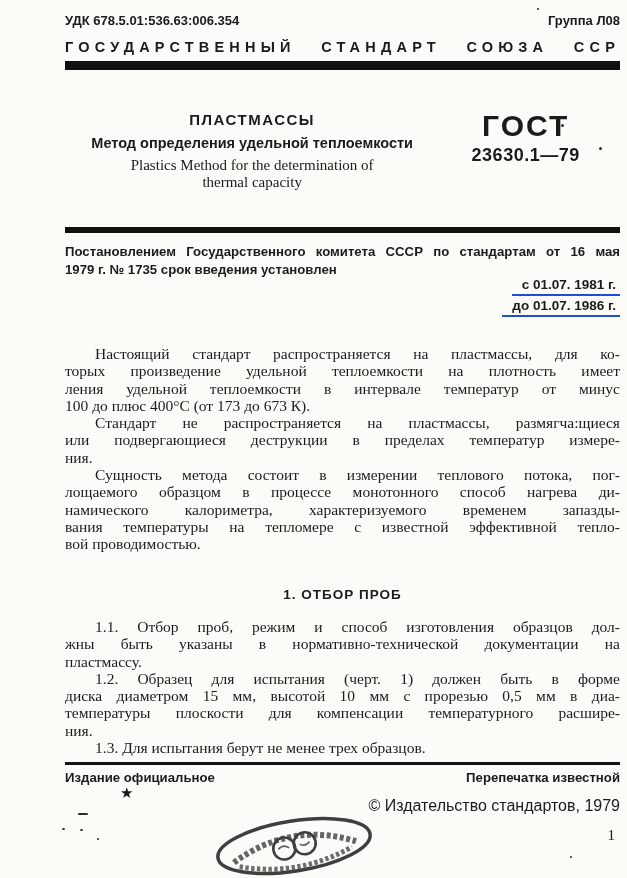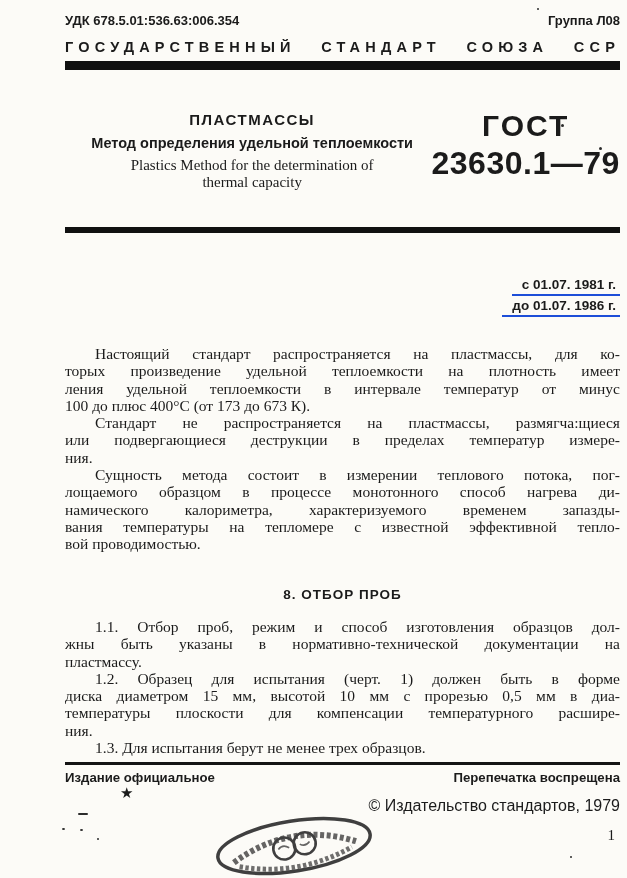--- a/index.html
+++ b/index.html
@@ -27,21 +27,21 @@
   .bar1{top:61px;height:9px;background:#101010;}
   .bar2{top:227px;height:6px;background:#101010;}
   
   .title-block{top:111px;display:flex;}
   .title-left{width:66%;text-align:center;padding-left:8px;box-sizing:border-box;}
   .title-ru{font-size:15px;font-weight:bold;letter-spacing:1.5px;margin-bottom:7px;}
   .subtitle-ru{font-size:14.5px;font-weight:bold;margin-bottom:6px;}
   .subtitle-en{font-size:15px;line-height:17px;}
   .title-right{flex:1;text-align:center;}
   .gost-label{font-size:30px;font-weight:bold;letter-spacing:2px;line-height:30px;}
-  .gost-number{font-size:32px;font-weight:bold;letter-spacing:0.5px;margin-top:4px;white-space:nowrap;}
+  .gost-number{font-size:18px;font-weight:bold;letter-spacing:0.5px;margin-top:4px;white-space:nowrap;}
   
   .decree{top:243px;font-size:13.2px;font-weight:bold;line-height:17.5px;}
   .jlast{text-align:justify;text-align-last:justify;}
   .date-row{text-align:right;font-size:13.5px;font-weight:bold;}
   .date-from{top:277px;}
   .date-to{top:298px;}
   .date-row span{display:inline-block;border-bottom:2px solid #1d4ed8;padding:0 4px 2px 10px;}
   
   .bodytext{font-size:15.5px;line-height:17.3px;}
   .body-main{top:345px;}
@@ -81,20 +81,24 @@
       <div class="subtitle-en">thermal capacity</div>
     </div>
     <div class="title-right sans">
       <div class="gost-label">ГОСТ</div>
       <div class="gost-number">23630.1—79</div>
     </div>
   </div>
 
   <div class="abs col bar2"></div>
 
+  <div class="abs col decree sans">
+    <div class="jlast">Постановлением Государственного комитета СССР по стандартам от 16 мая</div>
+    <div>1979 г. № 1735 срок введения установлен</div>
+  </div>
 
   <div class="abs col date-row date-from sans">
     <span>с 01.07. 1981 г.</span>
   </div>
   <div class="abs col date-row date-to sans">
     <span>до 01.07. 1986 г.</span>
   </div>
 
   <div class="abs col bodytext body-main">
     <div class="ln ind">Настоящий стандарт распространяется на пластмассы, для ко-</div>
@@ -104,37 +108,37 @@
     <div class="ln ind">Стандарт не распространяется на пластмассы, размягча:щиеся</div>
     <div class="ln">или подвергающиеся деструкции в пределах температур измере-</div>
     <div class="ln last">ния.</div>
     <div class="ln ind">Сущность метода состоит в измерении теплового потока, пог-</div>
     <div class="ln">лощаемого образцом в процессе монотонного способ нагрева ди-</div>
     <div class="ln">намического калориметра, характеризуемого временем запазды-</div>
     <div class="ln">вания температуры на тепломере с известной эффективной тепло-</div>
     <div class="ln last">вой проводимостью.</div>
   </div>
 
-  <div class="abs col sec-heading sans">8. ОТБОР ПРОБ</div>
+  <div class="abs col sec-heading sans">1. ОТБОР ПРОБ</div>
 
   <div class="abs col bodytext body-sec">
     <div class="ln ind">1.1. Отбор проб, режим и способ изготовления образцов дол-</div>
     <div class="ln">жны быть указаны в нормативно-технической документации на</div>
     <div class="ln last">пластмассу.</div>
     <div class="ln ind">1.2. Образец для испытания (черт. 1) должен быть в форме</div>
     <div class="ln">диска диаметром 15 мм, высотой 10 мм с прорезью 0,5 мм в диа-</div>
     <div class="ln">температуры плоскости для компенсации температурного расшире-</div>
     <div class="ln last">ния.</div>
     <div class="ln last ind">1.3. Для испытания берут не менее трех образцов.</div>
   </div>
 
   <div class="abs col rule"></div>
   <div class="abs col footer-row sans">
     <span>Издание официальное</span>
-    <span>Перепечатка воспрещена</span>
+    <span>Перепечатка известной</span>
   </div>
   <div class="abs star">★</div>
   <div class="abs col copyright sans">© Издательство стандартов, 1979</div>
   <div class="abs col page-num">1</div>
 
   <div class="abs stamp">
     <svg width="168" height="66" viewBox="0 0 168 66">
       <g transform="rotate(-9 84 33)" fill="none" stroke="#262626">
         <ellipse cx="84" cy="33" rx="77" ry="25" stroke-width="3.5"></ellipse>
         <path d="M 22,40 Q 84,8 146,38" stroke-width="6" stroke-dasharray="4 2.6" opacity="0.8"></path>

